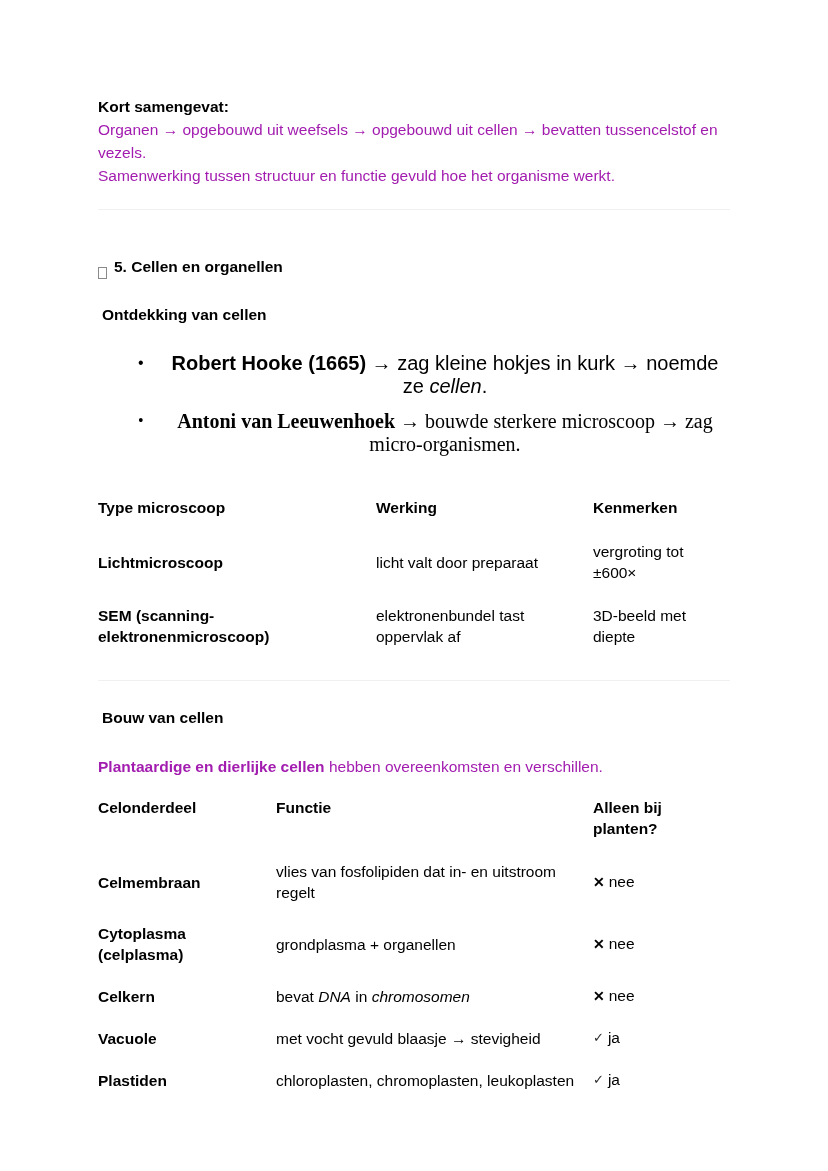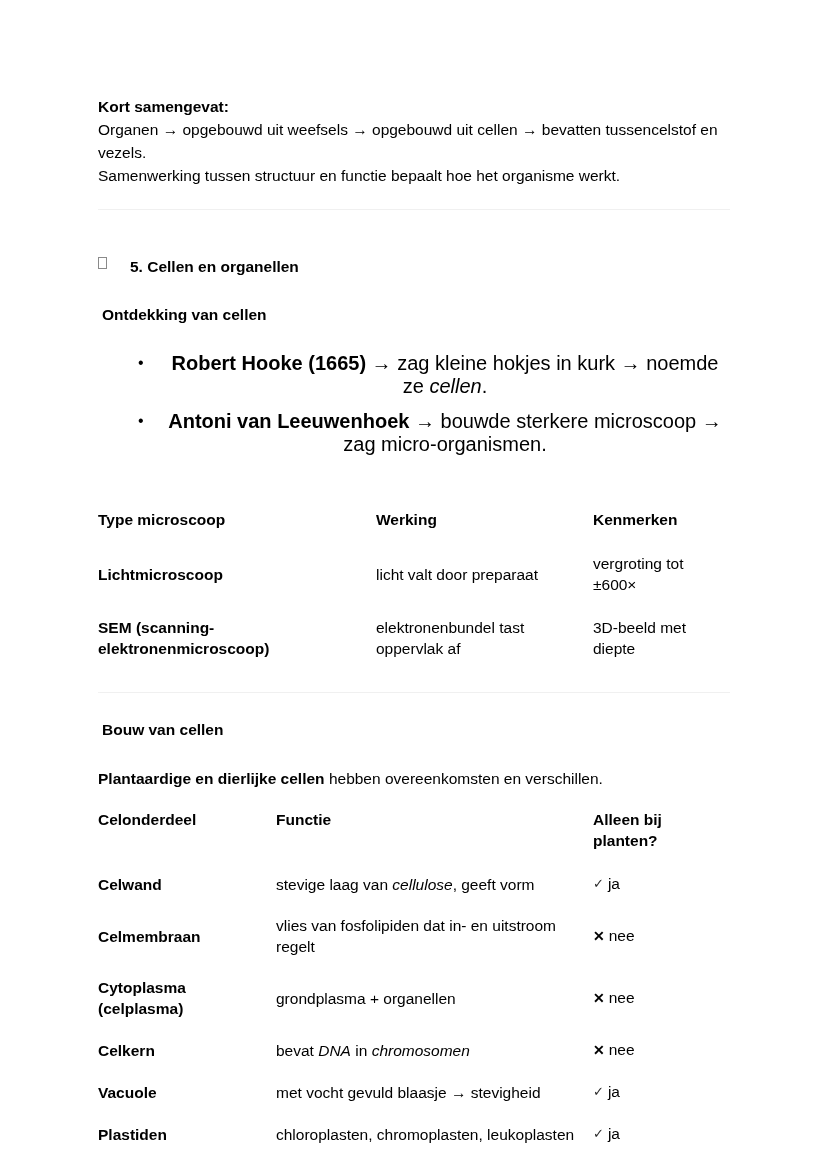--- a/index.html
+++ b/index.html
@@ -25,21 +25,21 @@
   }
   .content {
     width: 632px;
   }
 
   
   .para {
     font-size: 15.5px;
     line-height: 23px;
     margin: 0;
-    color: #000000;
+    color: #a21caf;
   }
   .para b, .bold { font-weight: bold; }
   .italic { font-style: italic; }
 
   .lead-block { margin-bottom: 0; }
   .lead-title {
     font-size: 15.5px;
     font-weight: bold;
     line-height: 23px;
     margin: 0;
@@ -68,22 +68,22 @@
   .spacer-md { height: 22px; }
   .spacer-sm { height: 13px; }
 
   
   .h-section {
     font-size: 15.5px;
     font-weight: bold;
     line-height: 22px;
     margin: 0;
     display: flex;
-    align-items: flex-start;
-    gap: 23px;
+    align-items: flex-end;
+    gap: 7px;
   }
   .tofu {
     display: inline-block;
     width: 9px;
     height: 12px;
     border: 1px solid #8a8a8a;
     box-sizing: border-box;
     position: relative;
     top: 1px;
     flex: 0 0 auto;
@@ -102,21 +102,21 @@
     list-style: none;
   }
   ul.bullets li {
     position: relative;
     padding-left: 62px;
     font-size: 20px;
     line-height: 23px;
     margin-bottom: 12px;
     text-align: center;
   }
-  ul.bullets li:last-child { margin-bottom: 12px; }
+  ul.bullets li:last-child { margin-bottom: 0; font-family: Liberation Serif, serif; }
   ul.bullets li::before {
     content: "\2022";
     position: absolute;
     left: 40px;
     top: -1px;
     font-size: 16px;
     line-height: 23px;
   }
 
   
@@ -175,21 +175,21 @@
 </style>
 </head>
 <body>
 
 <div class="page">
   <div class="content">
 
     <div class="lead-block">
       <p class="lead-title">Kort samengevat:</p>
       <p class="para"><span>Organen </span><span>→</span><span> opgebouwd uit weefsels </span><span>→</span><span> opgebouwd uit cellen </span><span>→</span><span> bevatten tussencelstof en vezels.</span></p>
-      <p class="para">Samenwerking tussen structuur en functie bepaalt hoe het organisme werkt.</p>
+      <p class="para">Samenwerking tussen structuur en functie gevuld hoe het organisme werkt.</p>
     </div>
 
     <div class="spacer-md"></div>
     <hr class="hr-artifact">
     <div class="spacer-lg"></div>
 
     <h2 class="h-section">
       <span class="tofu"></span>
       <span>5. Cellen en organellen</span>
     </h2>
@@ -261,25 +261,20 @@
         </colgroup>
       <thead>
         <tr>
           <th>Celonderdeel</th>
           <th>Functie</th>
           <th>Alleen bij planten?</th>
         </tr>
       </thead>
       <tbody>
         <tr>
-          <td class="rowhead">Celwand</td>
-          <td><span>stevige laag van </span><span class="italic">cellulose</span><span>, geeft vorm</span></td>
-          <td><span class="mark mark-check">✓</span><span>ja</span></td>
-        </tr>
-        <tr>
           <td class="rowhead">Celmembraan</td>
           <td><span>vlies van fosfolipiden dat in- en uitstroom regelt</span></td>
           <td><span class="mark mark-cross">✕</span><span>nee</span></td>
         </tr>
         <tr>
           <td class="rowhead">Cytoplasma (celplasma)</td>
           <td><span>grondplasma + organellen</span></td>
           <td><span class="mark mark-cross">✕</span><span>nee</span></td>
         </tr>
         <tr>

